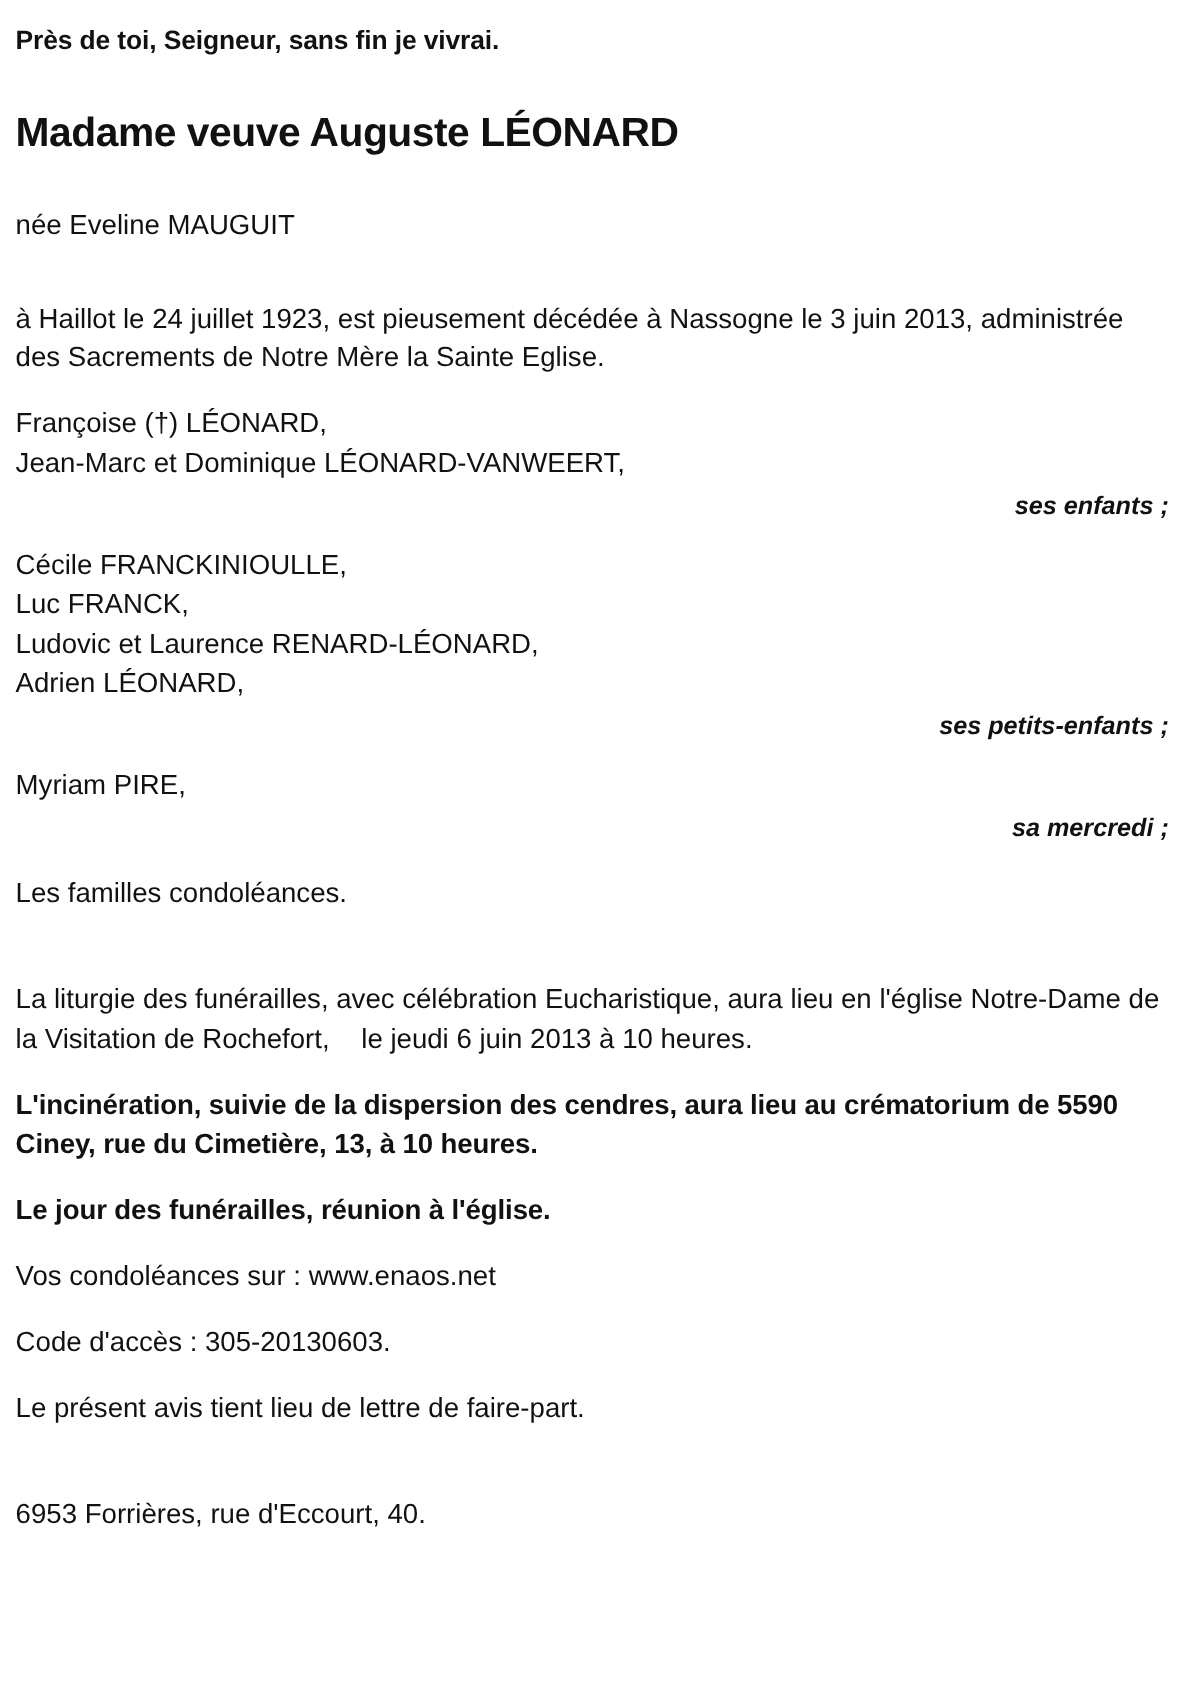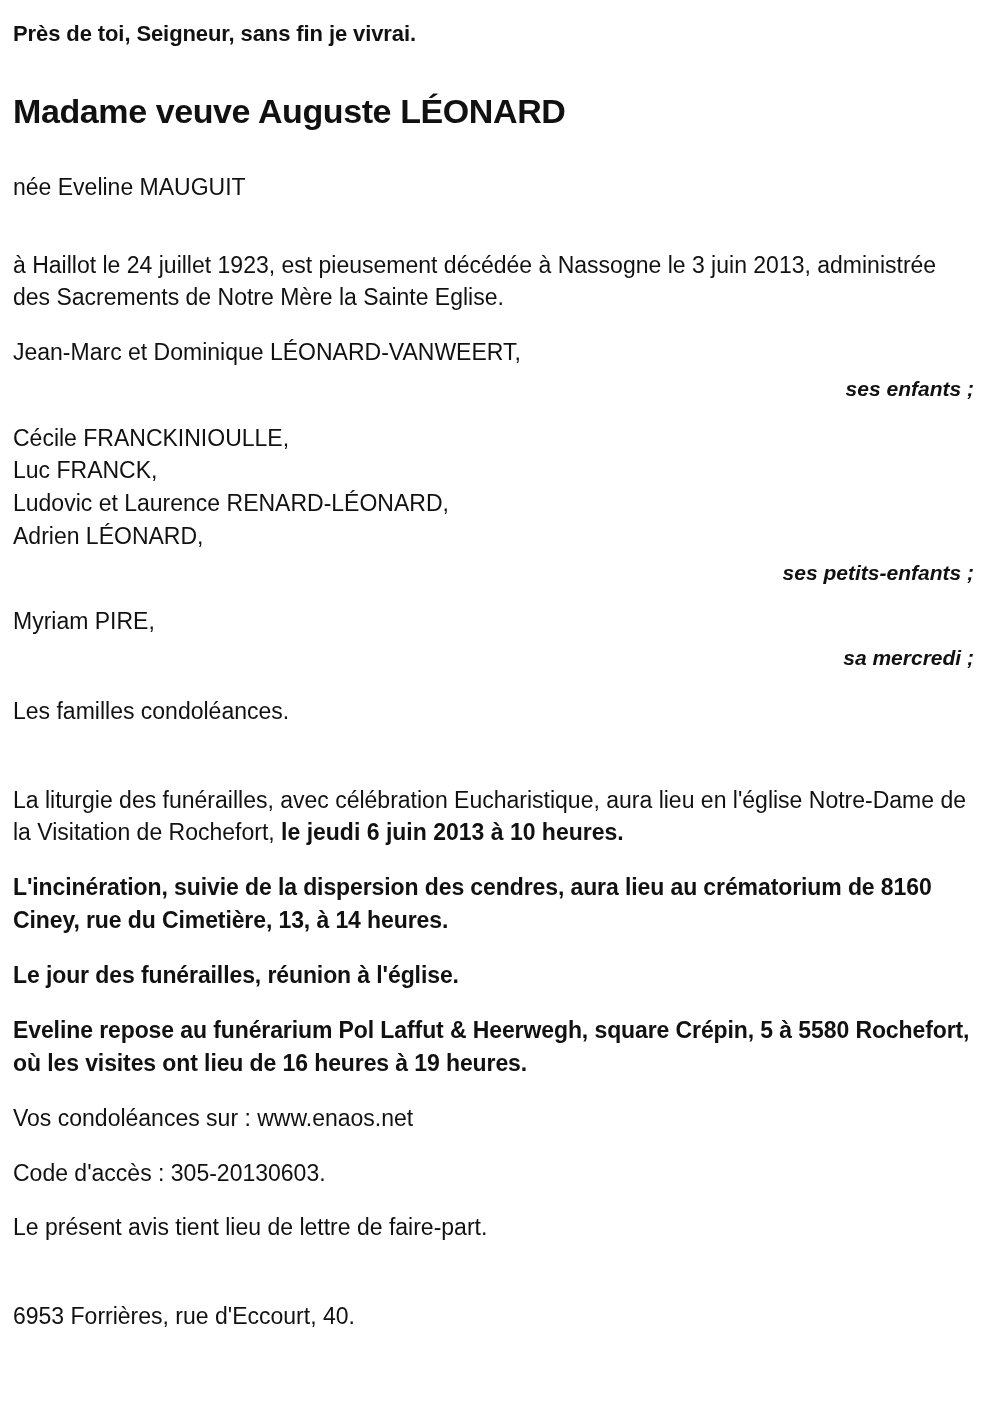--- a/index.html
+++ b/index.html
@@ -89,21 +89,22 @@
     font-size: 23px;
     font-weight: normal;
     line-height: 1.43;
     margin: 22px 0 0 0;
     max-width: 966px;
   }
   .para.gap-big {
     margin-top: 56px;
   }
   .para b, .para strong {
-    font-weight: bold;
+    font-weight: normal;
+    margin-left: 20px;
   }
 
   .para-bold {
     font-size: 23px;
     font-weight: bold;
     line-height: 1.43;
     margin: 22px 0 0 0;
     max-width: 972px;
     letter-spacing: -0.1px;
   }
@@ -122,20 +123,21 @@
 
   <p class="epitaph">Près de toi, Seigneur, sans fin je vivrai.</p>
 
   <h1 class="deceased-name">Madame veuve Auguste LÉONARD</h1>
 
   <p class="maiden-name">née Eveline MAUGUIT</p>
 
   <p class="birth-death">à Haillot le 24 juillet 1923, est pieusement décédée à Nassogne le 3 juin 2013, administrée des Sacrements de Notre Mère la Sainte Eglise.</p>
 
   <div class="family-group">
+    <p class="family-line">Françoise (†) LÉONARD,</p>
     <p class="family-line">Jean-Marc et Dominique LÉONARD-VANWEERT,</p>
     <p class="relation">ses enfants ;</p>
   </div>
 
   <div class="family-group tight">
     <p class="family-line">Cécile FRANCKINIOULLE,</p>
     <p class="family-line">Luc FRANCK,</p>
     <p class="family-line">Ludovic et Laurence RENARD-LÉONARD,</p>
     <p class="family-line">Adrien LÉONARD,</p>
     <p class="relation">ses petits-enfants ;</p>
@@ -143,25 +145,24 @@
 
   <div class="family-group tight">
     <p class="family-line">Myriam PIRE,</p>
     <p class="relation">sa mercredi ;</p>
   </div>
 
   <p class="families-line">Les familles condoléances.</p>
 
   <p class="para gap-big"><span>La liturgie des funérailles, avec célébration Eucharistique, aura lieu en l'église Notre-Dame de la Visitation de Rochefort, </span><b>le jeudi 6 juin 2013 à 10 heures.</b></p>
 
-  <p class="para-bold">L'incinération, suivie de la dispersion des cendres, aura lieu au crématorium de 8160 Ciney, rue du Cimetière, 13, à 14 heures.</p>
+  <p class="para-bold">L'incinération, suivie de la dispersion des cendres, aura lieu au crématorium de 5590 Ciney, rue du Cimetière, 13, à 10 heures.</p>
 
   <p class="para-bold">Le jour des funérailles, réunion à l'église.</p>
 
-  <p class="para-bold">Eveline repose au funérarium Pol Laffut &amp; Heerwegh, square Crépin, 5 à 5580 Rochefort, où les visites ont lieu de 16 heures à 19 heures.</p>
 
 
   <p class="para">Vos condoléances sur : www.enaos.net</p>
 
   <p class="para">Code d'accès : 305-20130603.</p>
 
   <p class="para">Le présent avis tient lieu de lettre de faire-part.</p>
 
   <p class="address">6953 Forrières, rue d'Eccourt, 40.</p>
 

